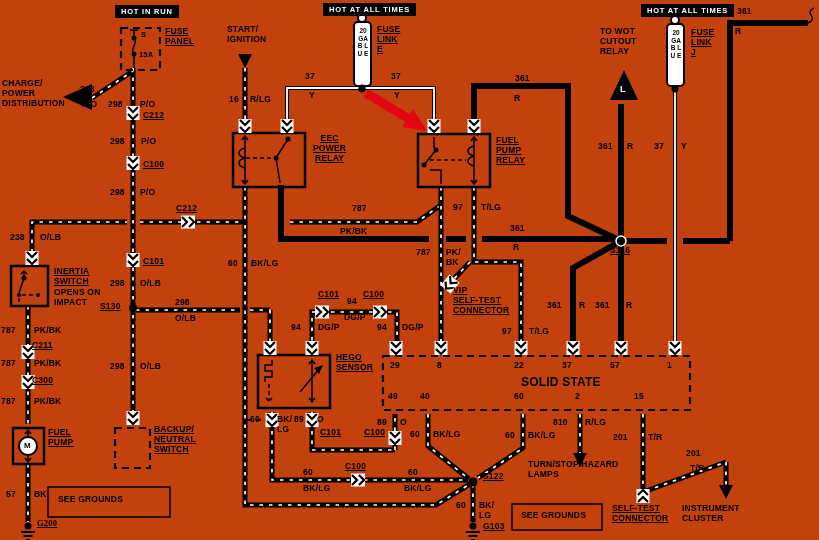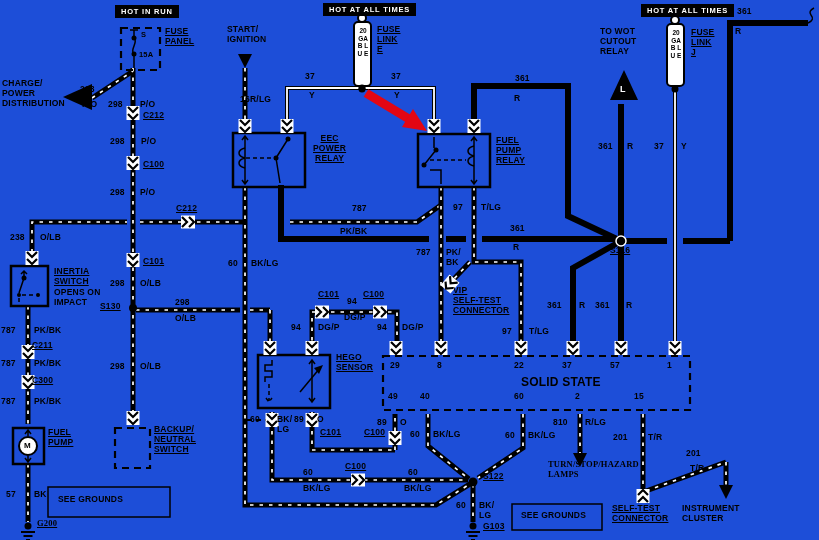--- a/index.html
+++ b/index.html
@@ -1,16 +1,16 @@
 <!DOCTYPE html>
 <html><head>
 <meta charset="utf-8">
 <style>
   html,body{margin:0;padding:0;background:#fff;}
-  #stage{position:relative;width:819px;height:540px;background:#1d4ed8;overflow:hidden;
+  #stage{position:relative;width:819px;height:540px;background:#c2410c;overflow:hidden;
          font-family:"Liberation Sans",sans-serif;}
   svg{position:absolute;left:0;top:0;}
   .lb{position:absolute;font-size:8.5px;font-weight:bold;color:#000;line-height:10px;
       white-space:pre;letter-spacing:0.2px;}
   .u{text-decoration:underline;}
   .hdr{position:absolute;background:#000;color:#fff;font-size:7.5px;font-weight:bold;
        padding:2px 6px;letter-spacing:0.8px;white-space:pre;}
   .vgauge{position:absolute;width:14px;font-size:6.5px;font-weight:bold;line-height:7.5px;
           text-align:center;color:#000;}
   .wt{color:#fff;}
@@ -268,21 +268,21 @@
 <div class="lb" style="left:24px;top:441px;font-size:8px;">M</div>
 <div class="lb u" style="left:154px;top:424px;">BACKUP/
 NEUTRAL
 SWITCH</div>
 <div class="lb u" style="left:336px;top:352px;">HEGO
 SENSOR</div>
 <div class="lb u" style="left:453px;top:285px;">VIP
 SELF-TEST
 CONNECTOR</div>
 <div class="lb" style="left:521px;top:377px;font-size:12px;">SOLID STATE</div>
-<div class="lb" style="left:548px;top:459px;font-family:Liberation Serif, serif;">TURN/STOP/HAZARD
+<div class="lb" style="left:528px;top:459px;">TURN/STOP/HAZARD
 LAMPS</div>
 <div class="lb u" style="left:612px;top:503px;">SELF-TEST
 CONNECTOR</div>
 <div class="lb" style="left:682px;top:503px;">INSTRUMENT
 CLUSTER</div>
 <div class="lb" style="left:58px;top:494px;">SEE GROUNDS</div>
 <div class="lb" style="left:521px;top:510px;">SEE GROUNDS</div>
 
 <div class="lb" style="left:390px;top:360px;">29</div>
 <div class="lb" style="left:437px;top:360px;">8</div>
@@ -320,21 +320,21 @@
 <div class="lb" style="left:110px;top:136px;">298</div>
 <div class="lb" style="left:141px;top:136px;">P/O</div>
 <div class="lb" style="left:110px;top:187px;">298</div>
 <div class="lb" style="left:140px;top:187px;">P/O</div>
 <div class="lb" style="left:110px;top:278px;">298</div>
 <div class="lb" style="left:140px;top:278px;">O/LB</div>
 <div class="lb" style="left:175px;top:297px;">298</div>
 <div class="lb" style="left:175px;top:313px;">O/LB</div>
 <div class="lb" style="left:110px;top:361px;">298</div>
 <div class="lb" style="left:140px;top:361px;">O/LB</div>
-<div class="lb" style="left:229px;top:94px;margin-left:11px;">16</div>
+<div class="lb" style="left:229px;top:94px;">16</div>
 <div class="lb" style="left:250px;top:94px;">R/LG</div>
 <div class="lb" style="left:305px;top:71px;">37</div>
 <div class="lb" style="left:309px;top:90px;">Y</div>
 <div class="lb" style="left:391px;top:71px;">37</div>
 <div class="lb" style="left:394px;top:90px;">Y</div>
 <div class="lb" style="left:515px;top:73px;">361</div>
 <div class="lb" style="left:514px;top:93px;">R</div>
 <div class="lb" style="left:737px;top:6px;">361</div>
 <div class="lb" style="left:735px;top:26px;">R</div>
 <div class="lb" style="left:598px;top:141px;">361</div>

